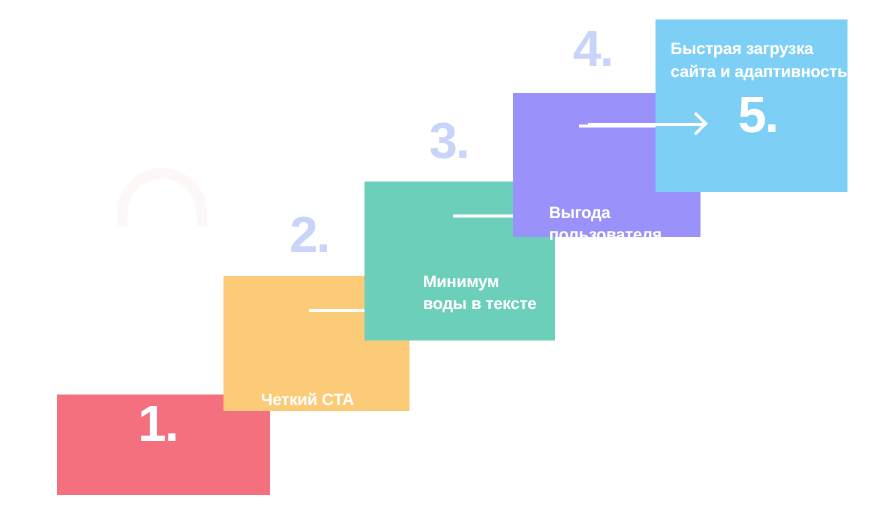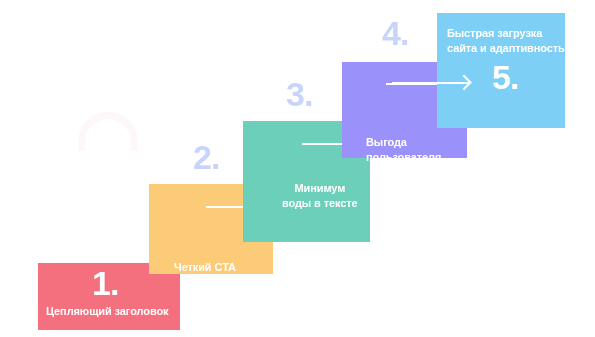--- a/index.html
+++ b/index.html
@@ -84,32 +84,31 @@
 </style>
 </head>
 <body>
 
 <div id="canvas">
 
   <div class="watermark"></div>
 
   <div id="steps-root">
       <div class="step" style="left: 38px; top: 263px; width: 142px; height: 67px; background: rgb(244, 112, 127); z-index: 10;">
-        <div class="step-label" style="left: 8px; top: 41px;">Цепляющий заголовок</div>
         <div class="numeral" style="left: 54px; top: 3px; color: rgb(255, 255, 255);">1.</div>
       </div>
       <div class="step" style="left: 149px; top: 184px; width: 124px; height: 90px; background: rgb(252, 203, 119); z-index: 11;">
         <div class="step-label" style="left: 25px; top: 76px;">Четкий CTA</div>
         <div class="arrow" style="left: 57px; top: 18px; width: 72px;">
           <div class="shaft"></div>
           <div class="head"></div>
         </div>
       </div>
       <div class="numeral" style="left: 193px; top: 140px; color: rgb(201, 212, 251); z-index: 6;">2.</div>
-      <div class="step" style="left: 243px; top: 121px; width: 127px; height: 121px; background: rgb(108, 207, 185); z-index: 12; text-align: center;">
+      <div class="step" style="left: 243px; top: 121px; width: 127px; height: 106px; background: rgb(108, 207, 185); z-index: 12;">
         <div class="step-label" style="left: 39px; top: 60px;">Минимум
 воды в тексте</div>
         <div class="arrow" style="left: 59px; top: 18px; width: 75px;">
           <div class="shaft"></div>
           <div class="head"></div>
         </div>
       </div>
       <div class="numeral" style="left: 286px; top: 77px; color: rgb(201, 212, 251); z-index: 7;">3.</div>
       <div class="step" style="left: 342px; top: 62px; width: 125px; height: 96px; background: rgb(155, 145, 250); z-index: 13;">
         <div class="step-label" style="left: 24px; top: 73px;">Выгода

